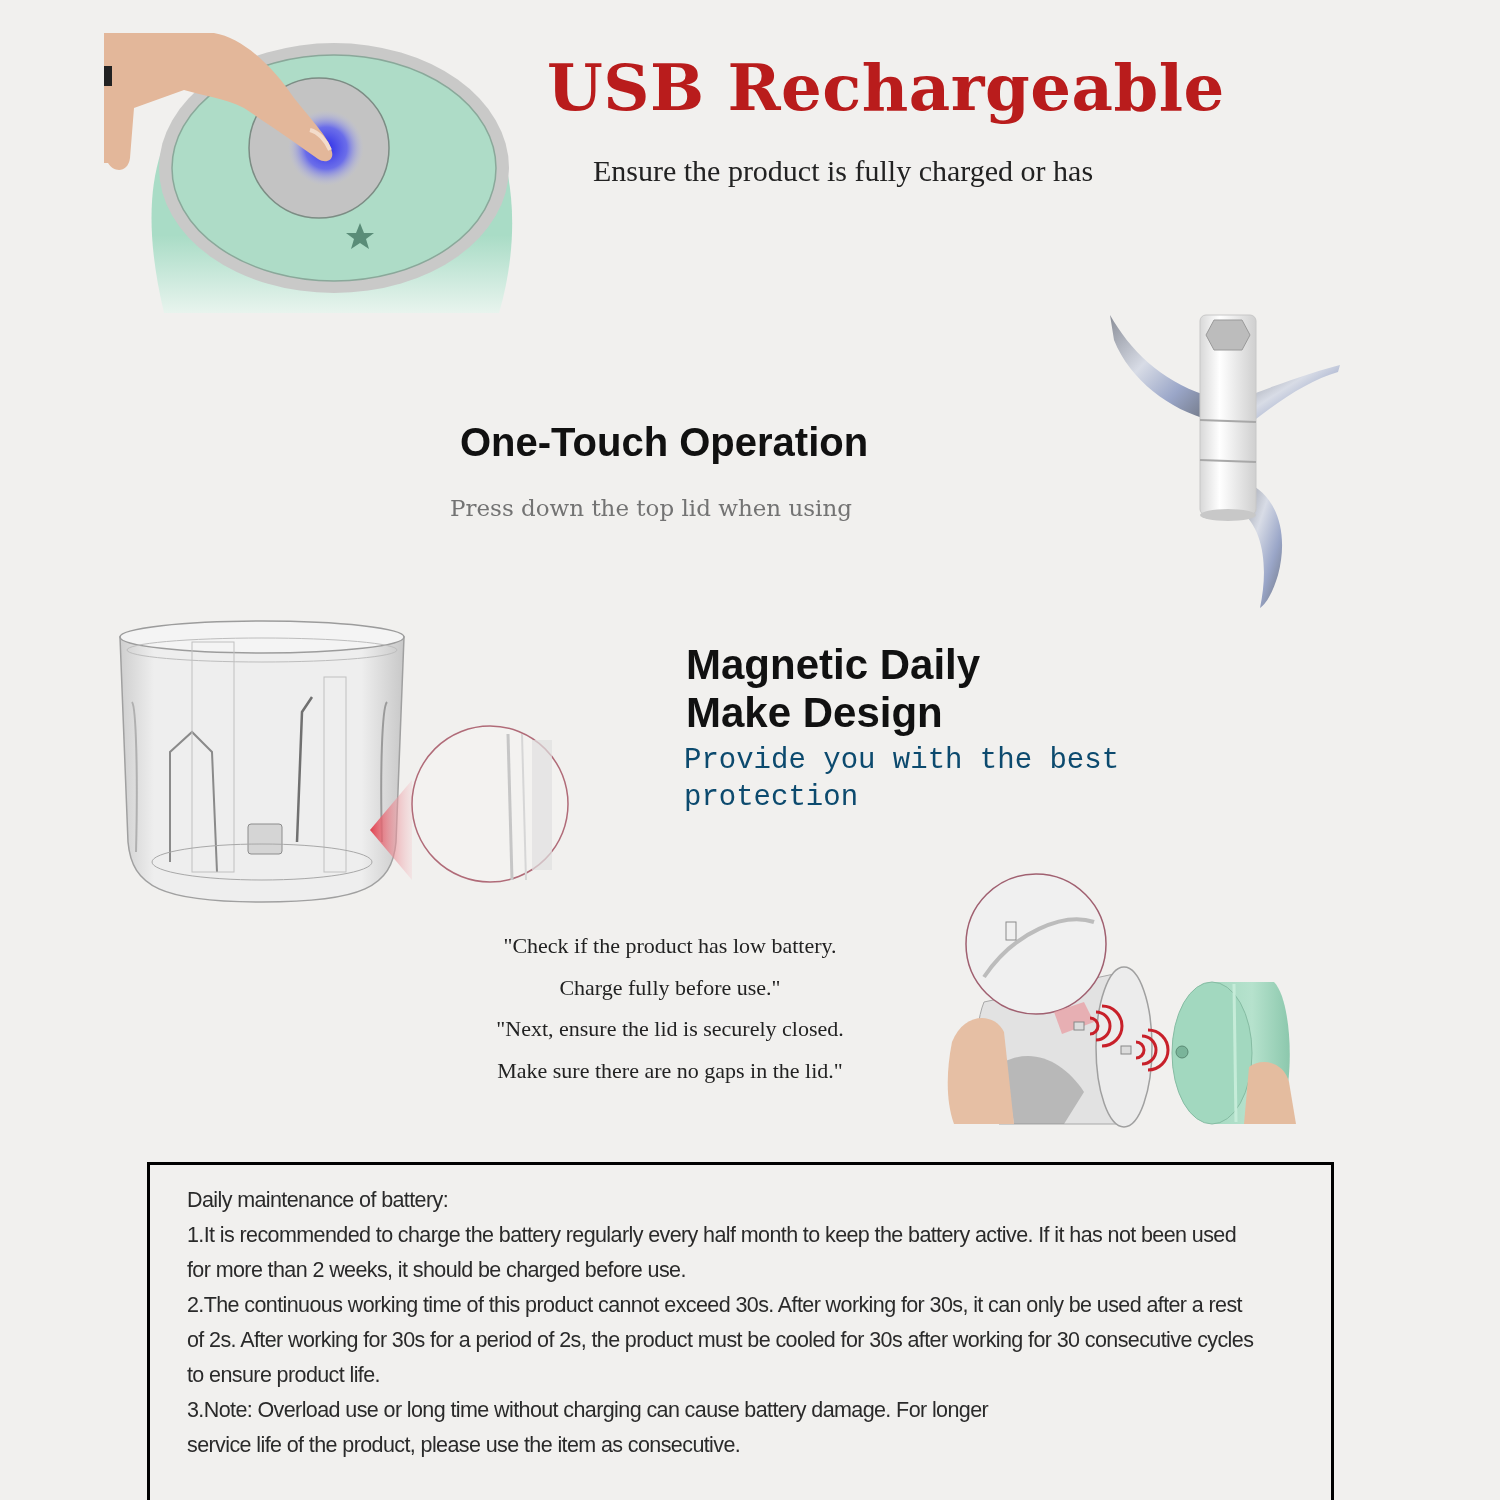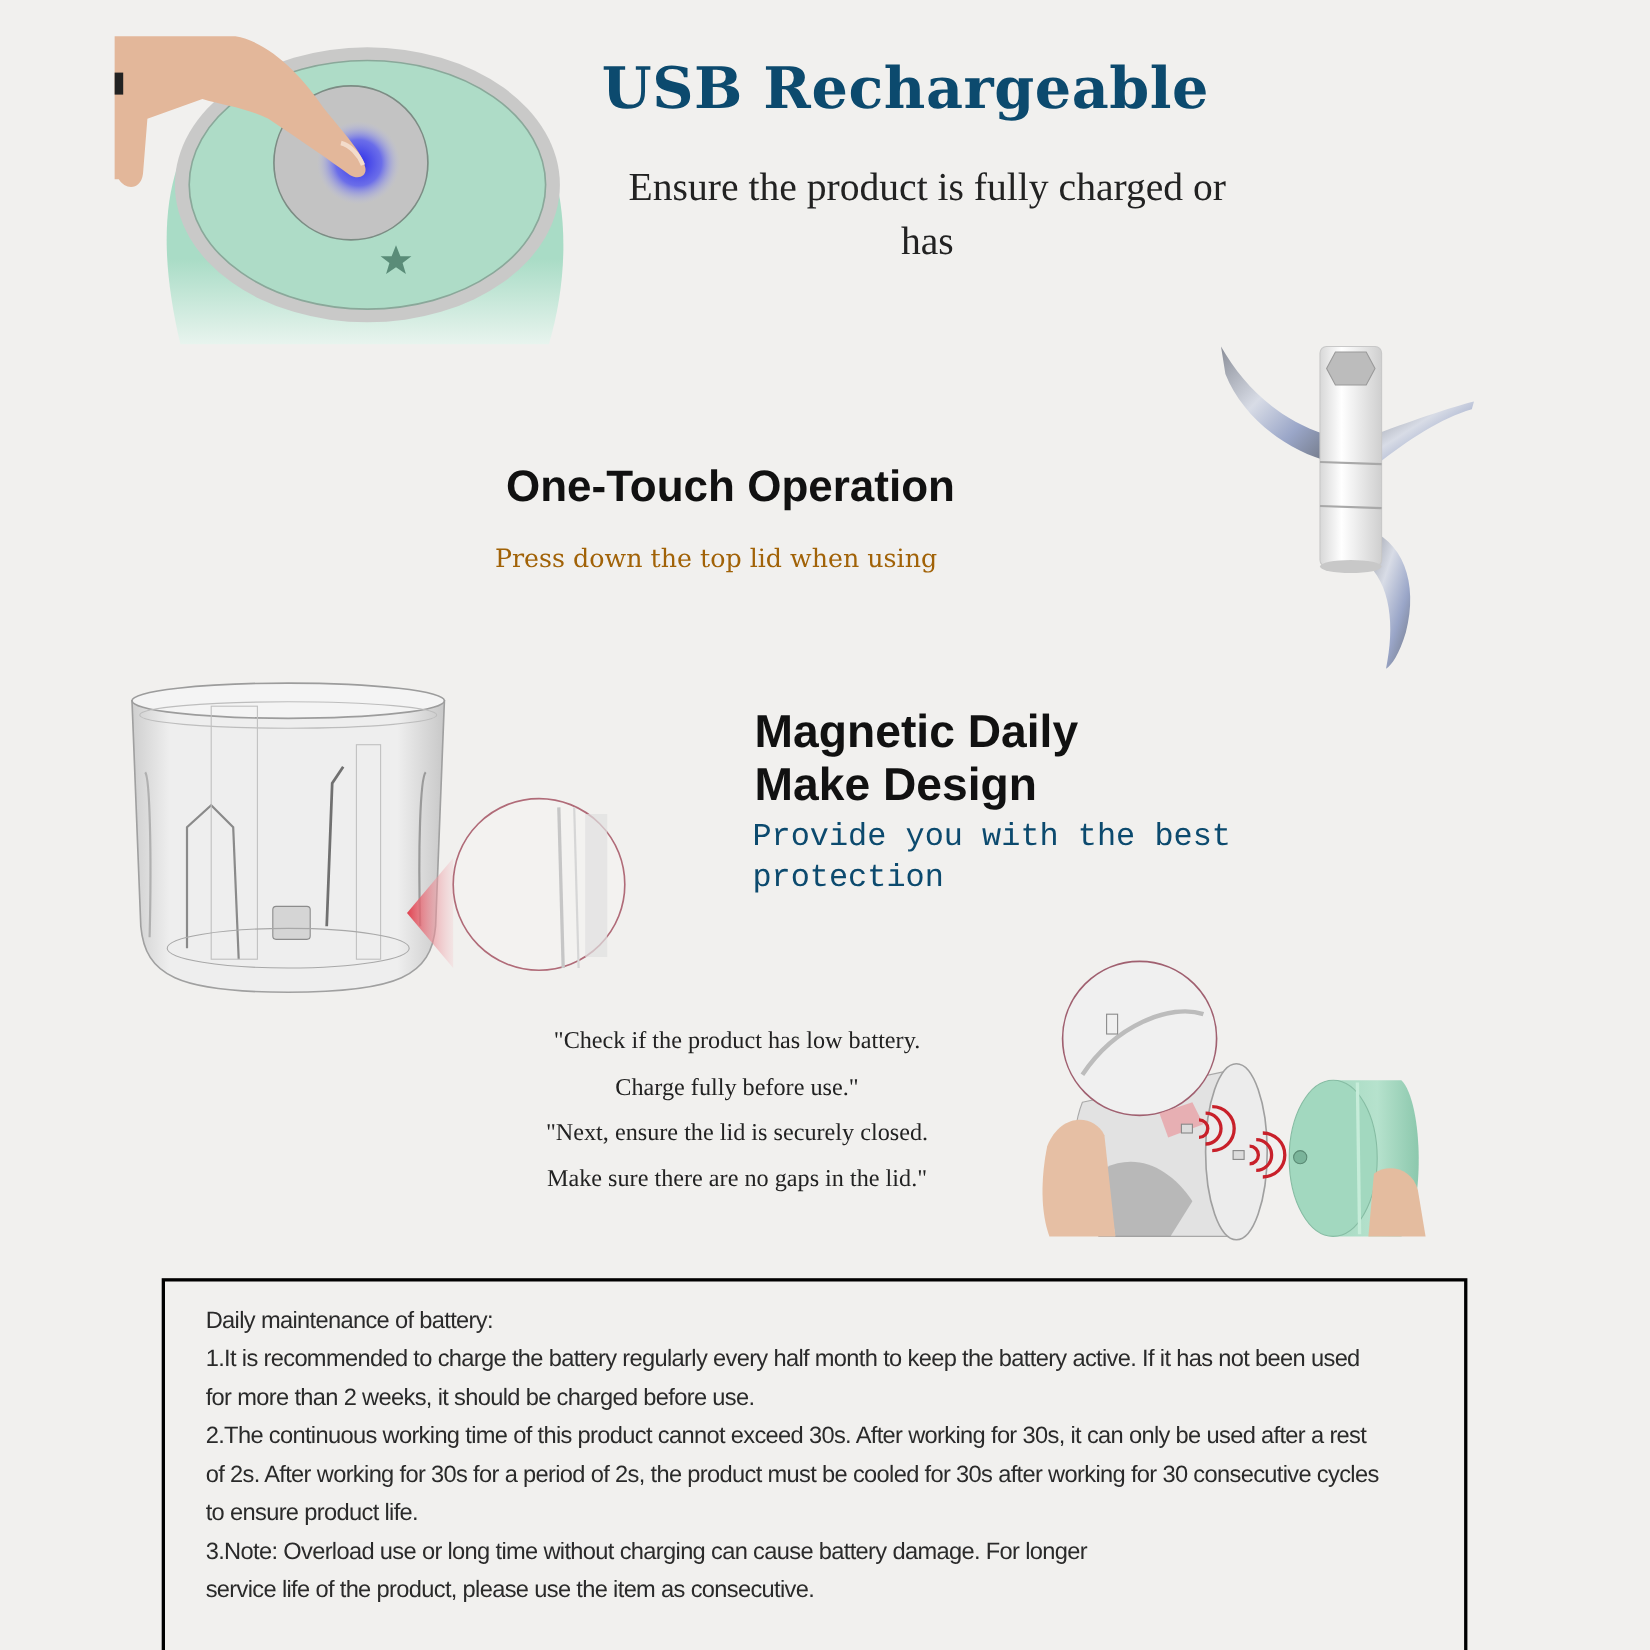--- a/index.html
+++ b/index.html
@@ -3,35 +3,35 @@
 <meta charset="utf-8">
 <style>
   * { box-sizing: border-box; margin: 0; padding: 0; }
   html, body { width: 1500px; height: 1500px; background: #f1f0ee; overflow: hidden; }
   body { position: relative; font-family: "Liberation Sans", sans-serif; color: #111; }
   .abs { position: absolute; }
 
   
   .photo-top { left: 104px; top: 28px; width: 440px; height: 290px; }
   .title-serif {
-    font-family: "DejaVu Serif", serif; font-weight: bold; color: #0c4a6e;
-    font-size: 52px; letter-spacing: 0.5px; white-space: nowrap;
+    font-family: "DejaVu Serif", serif; font-weight: bold; color: #b91c1c;
+    font-size: 64px; letter-spacing: 0.5px; white-space: nowrap;
   }
   .sub-serif {
-    font-family: "Liberation Serif", serif; font-size: 36px; color: #222;
+    font-family: "Liberation Serif", serif; font-size: 30px; color: #222;
     text-align: center; line-height: 49px;
   }
 
   
   .title-sans {
     font-family: "Liberation Sans", sans-serif; font-weight: bold; color: #111;
     font-size: 40px; white-space: nowrap;
   }
   .sub-serif2 {
-    font-family: "DejaVu Serif", serif; font-size: 23px; color: #a16207; white-space: nowrap;
+    font-family: "DejaVu Serif", serif; font-size: 23px; color: #737373; white-space: nowrap;
   }
   .blade { left: 1100px; top: 300px; width: 250px; height: 310px; }
 
   
   .cup { left: 112px; top: 612px; width: 470px; height: 300px; }
   .mag-title { font-size: 42px; line-height: 48px; }
   .mag-sub {
     font-family: Liberation Mono, monospace; font-size: 29px; color: #0c4a6e;
     line-height: 37px;
   }

